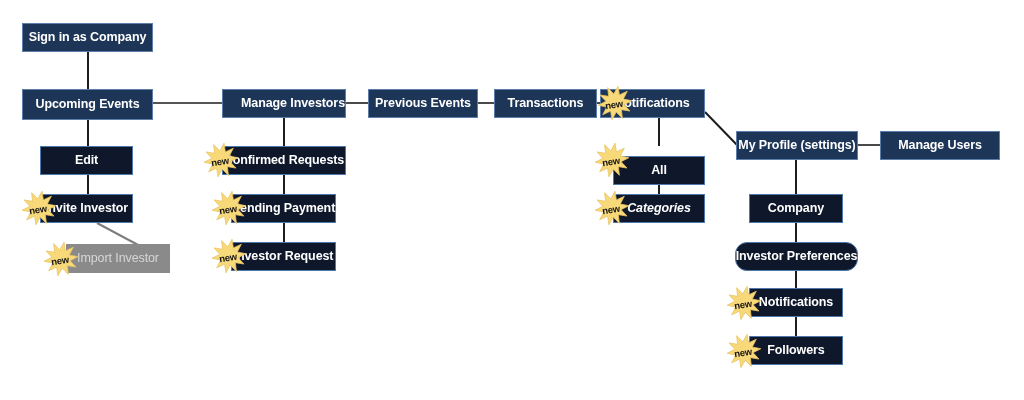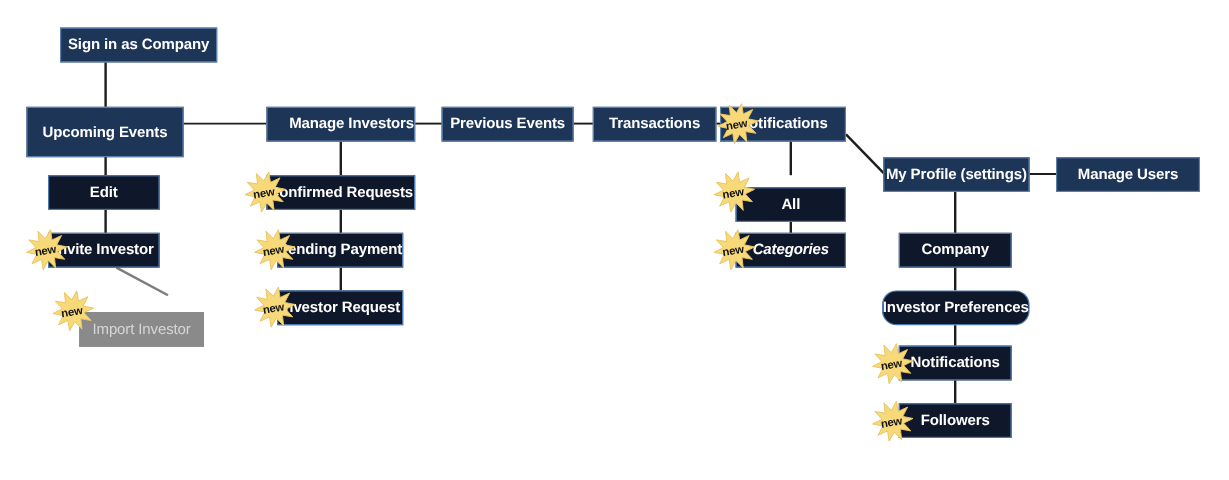--- a/index.html
+++ b/index.html
@@ -13,21 +13,21 @@
 
   .node{
     position:absolute;box-sizing:border-box;
     display:flex;align-items:center;justify-content:center;
     color:#ffffff;font-size:12.5px;font-weight:600;
     letter-spacing:-0.1px;white-space:nowrap;z-index:5;
     text-align:center;line-height:1;
   }
   .node.navy{background:#1d3557;border:1px solid #5d7ea8;}
   .node.black{background:#0f172a;border:1px solid #4f79ad;}
-  .node.gray{background:#8a8a8a;border:1px solid #8a8a8a;color:#d6d6d6;font-weight:500;margin-top:16px;}
+  .node.gray{background:#8a8a8a;border:1px solid #8a8a8a;color:#d6d6d6;font-weight:500;}
 
   .badge{
     position:absolute;z-index:9;width:36px;height:34px;
     display:flex;align-items:center;justify-content:center;
   }
   .badge svg{position:absolute;left:0;top:0;width:36px;height:34px;}
   .badge span{
     position:relative;z-index:2;font-size:9.5px;font-weight:bold;
     color:#141414;letter-spacing:-0.2px;
     transform:translate(-1px,1px) rotate(-9deg);
@@ -52,24 +52,24 @@
       <line x1="659" y1="118" x2="659" y2="146" stroke="#1d1d1d" stroke-width="2"></line>
       <line x1="659" y1="175" x2="659" y2="194" stroke="#1d1d1d" stroke-width="2"></line>
       <line x1="705" y1="112" x2="738" y2="146" stroke="#1d1d1d" stroke-width="2"></line>
       <line x1="858" y1="145" x2="880" y2="145" stroke="#1d1d1d" stroke-width="1.6"></line>
       <line x1="796" y1="160" x2="796" y2="194" stroke="#1d1d1d" stroke-width="2"></line>
       <line x1="796" y1="223" x2="796" y2="242" stroke="#1d1d1d" stroke-width="2"></line>
       <line x1="796" y1="271" x2="796" y2="288" stroke="#1d1d1d" stroke-width="2"></line>
       <line x1="796" y1="317" x2="796" y2="336" stroke="#1d1d1d" stroke-width="2"></line>
     </svg>
   <div id="nodes">
-      <div class="node navy" style="left: 22px; top: 23px; width: 131px; height: 29px; margin-left: 28px;">
+      <div class="node navy" style="left: 22px; top: 23px; width: 131px; height: 29px;">
         <span>Sign in as Company</span>
       </div>
-      <div class="node navy" style="left: 22px; top: 89px; width: 131px; height: 42px;">
+      <div class="node navy" style="left: 22px; top: 89px; width: 131px; height: 31px;">
         <span>Upcoming Events</span>
       </div>
       <div class="node navy" style="left: 222px; top: 89px; width: 124px; height: 29px; justify-content: flex-end;">
         <span>Manage Investors</span>
       </div>
       <div class="node navy" style="left: 368px; top: 89px; width: 110px; height: 29px;">
         <span>Previous Events</span>
       </div>
       <div class="node navy" style="left: 494px; top: 89px; width: 103px; height: 29px;">
         <span>Transactions</span>

